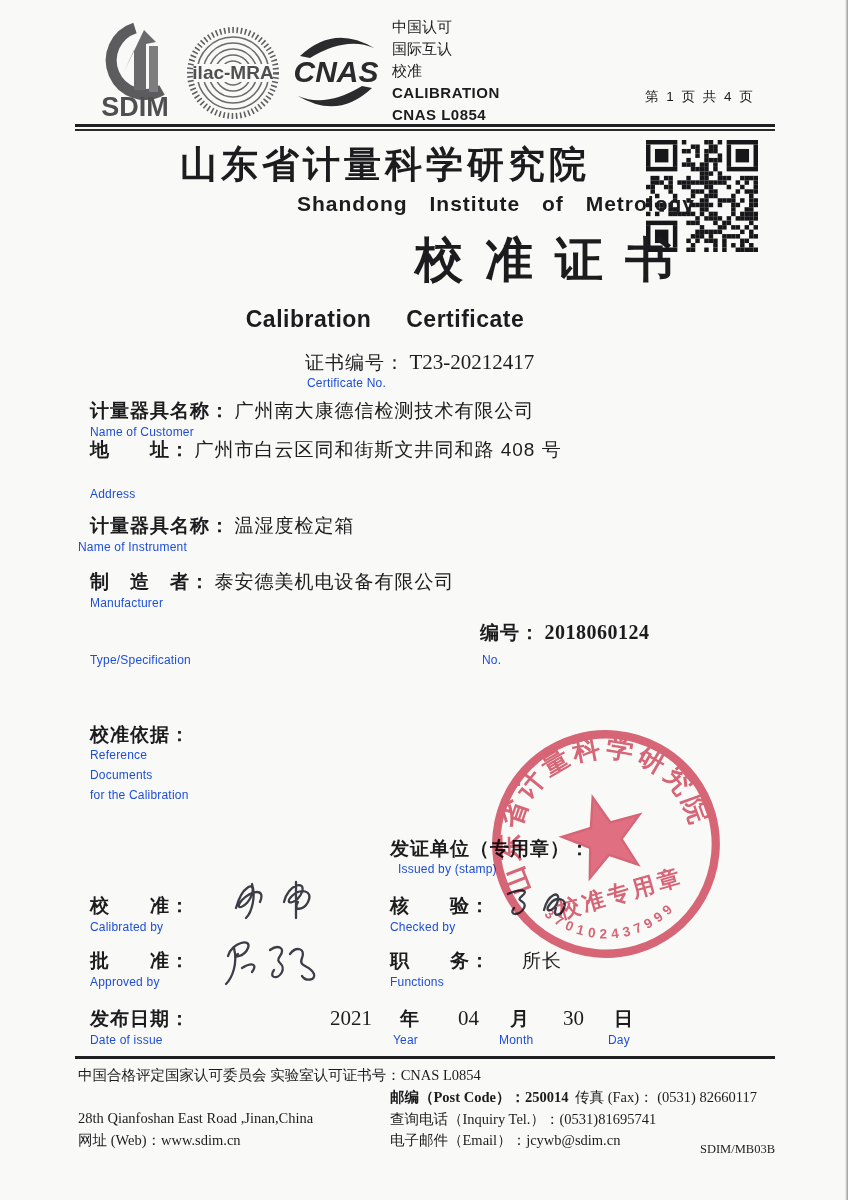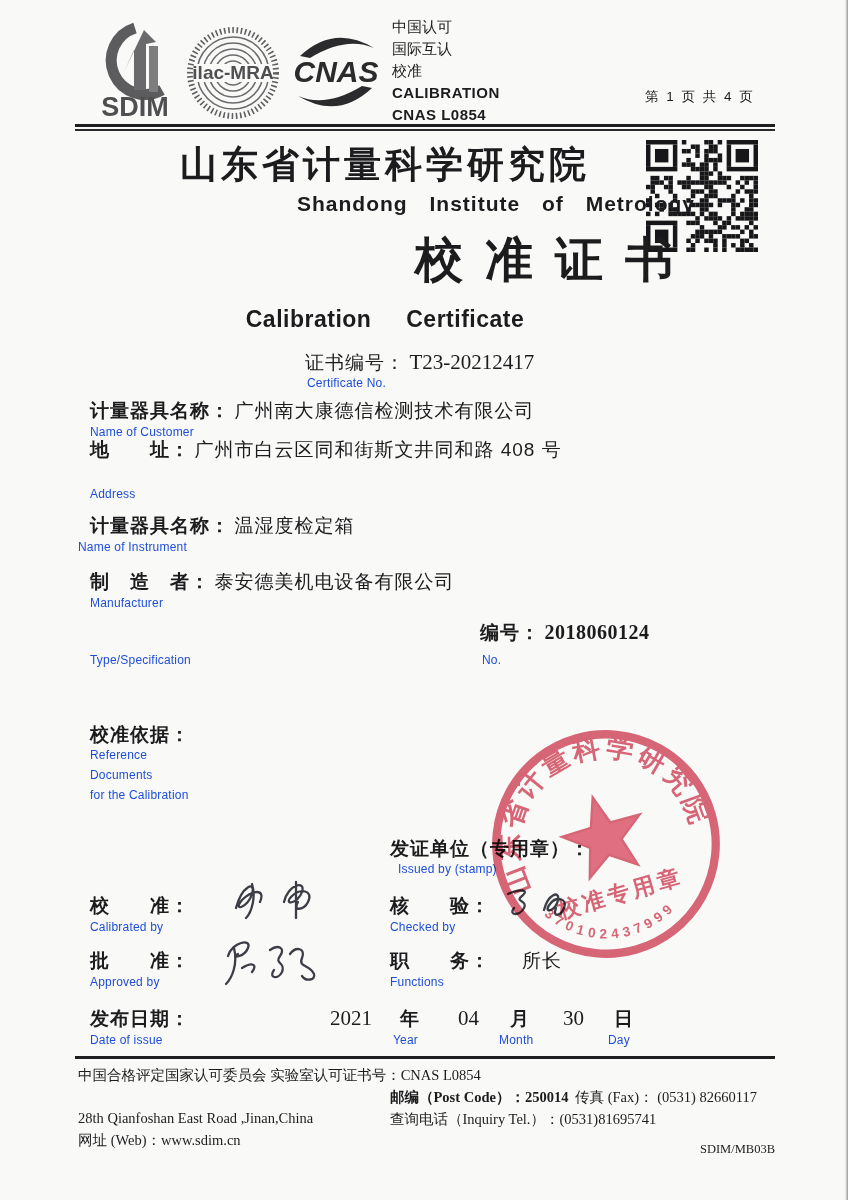--- a/index.html
+++ b/index.html
@@ -412,17 +412,18 @@
 
   <div class="abs serif" style="left:78px;top:1066px;font-size:14.5px;">中国合格评定国家认可委员会 实验室认可证书号：CNAS L0854</div>
 
   <div class="abs serif" style="left:390px;top:1088px;font-size:14.5px;font-weight:bold;">邮编（Post Code）：250014</div>
   <div class="abs serif" style="left:575px;top:1088px;font-size:14.5px;">传真 (Fax)：  (0531) 82660117</div>
 
   <div class="abs serif" style="left:78px;top:1110px;font-size:14.5px;">28th Qianfoshan East Road ,Jinan,China</div>
   <div class="abs serif" style="left:390px;top:1110px;font-size:14.5px;">查询电话（Inquiry Tel.）：(0531)81695741</div>
 
   <div class="abs serif" style="left:78px;top:1131px;font-size:14.5px;">网址 (Web)：www.sdim.cn</div>
+  <div class="abs serif" style="left:390px;top:1131px;font-size:14.5px;">电子邮件（Email）：jcywb@sdim.cn</div>
 
   <div class="abs serif" style="left:620px;top:1142px;width:155px;text-align:right;font-size:12.5px;">SDIM/MB03B</div>
 
   <div class="abs edge-shadow"></div>
 </div>
 
 </body></html>

